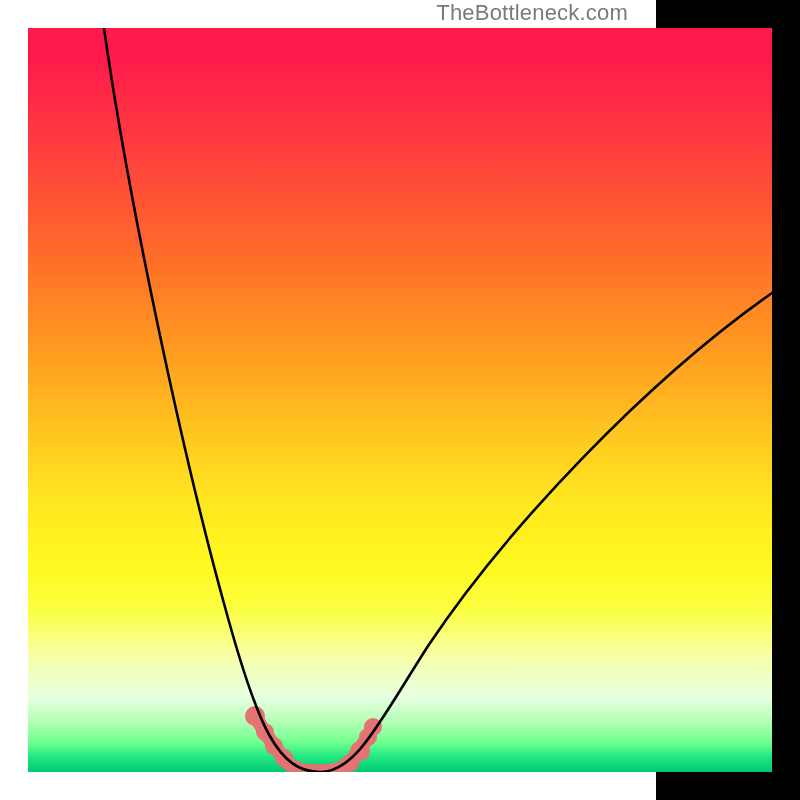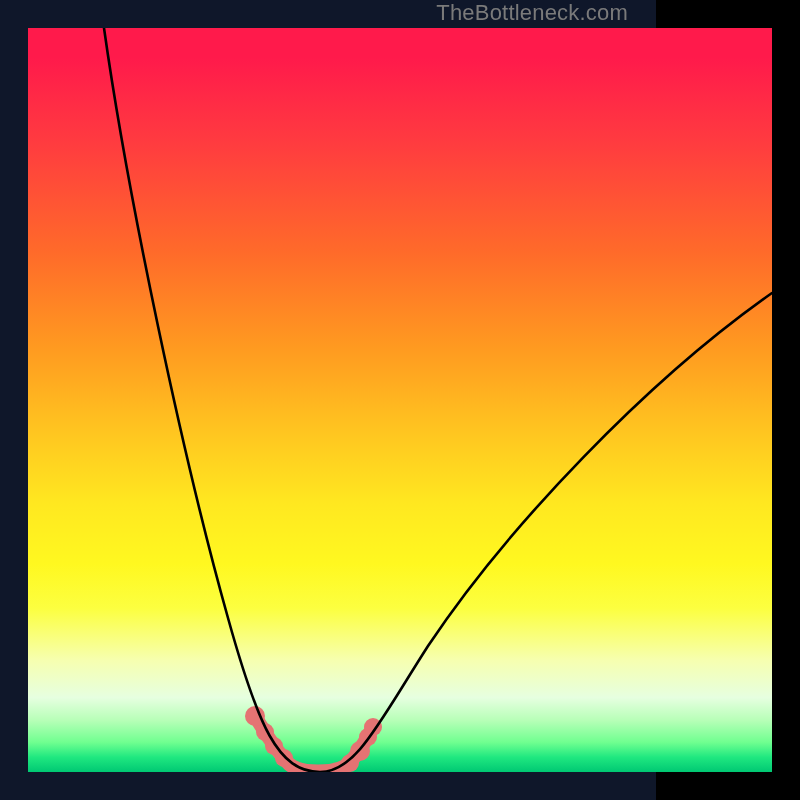--- a/index.html
+++ b/index.html
@@ -8,21 +8,21 @@
     width: 800px;
     height: 800px;
     overflow: hidden;
     background: #000;
     font-family: Arial, Helvetica, sans-serif;
   }
   .frame {
     position: relative;
     width: 656px;
     height: 800px;
-    background: #0f172a;
+    background: #ffffff;
     text-align: right;
   }
   .plot {
     position: absolute;
     left: 28px;
     top: 28px;
     width: 744px;
     height: 744px;
     overflow: hidden;
   }

